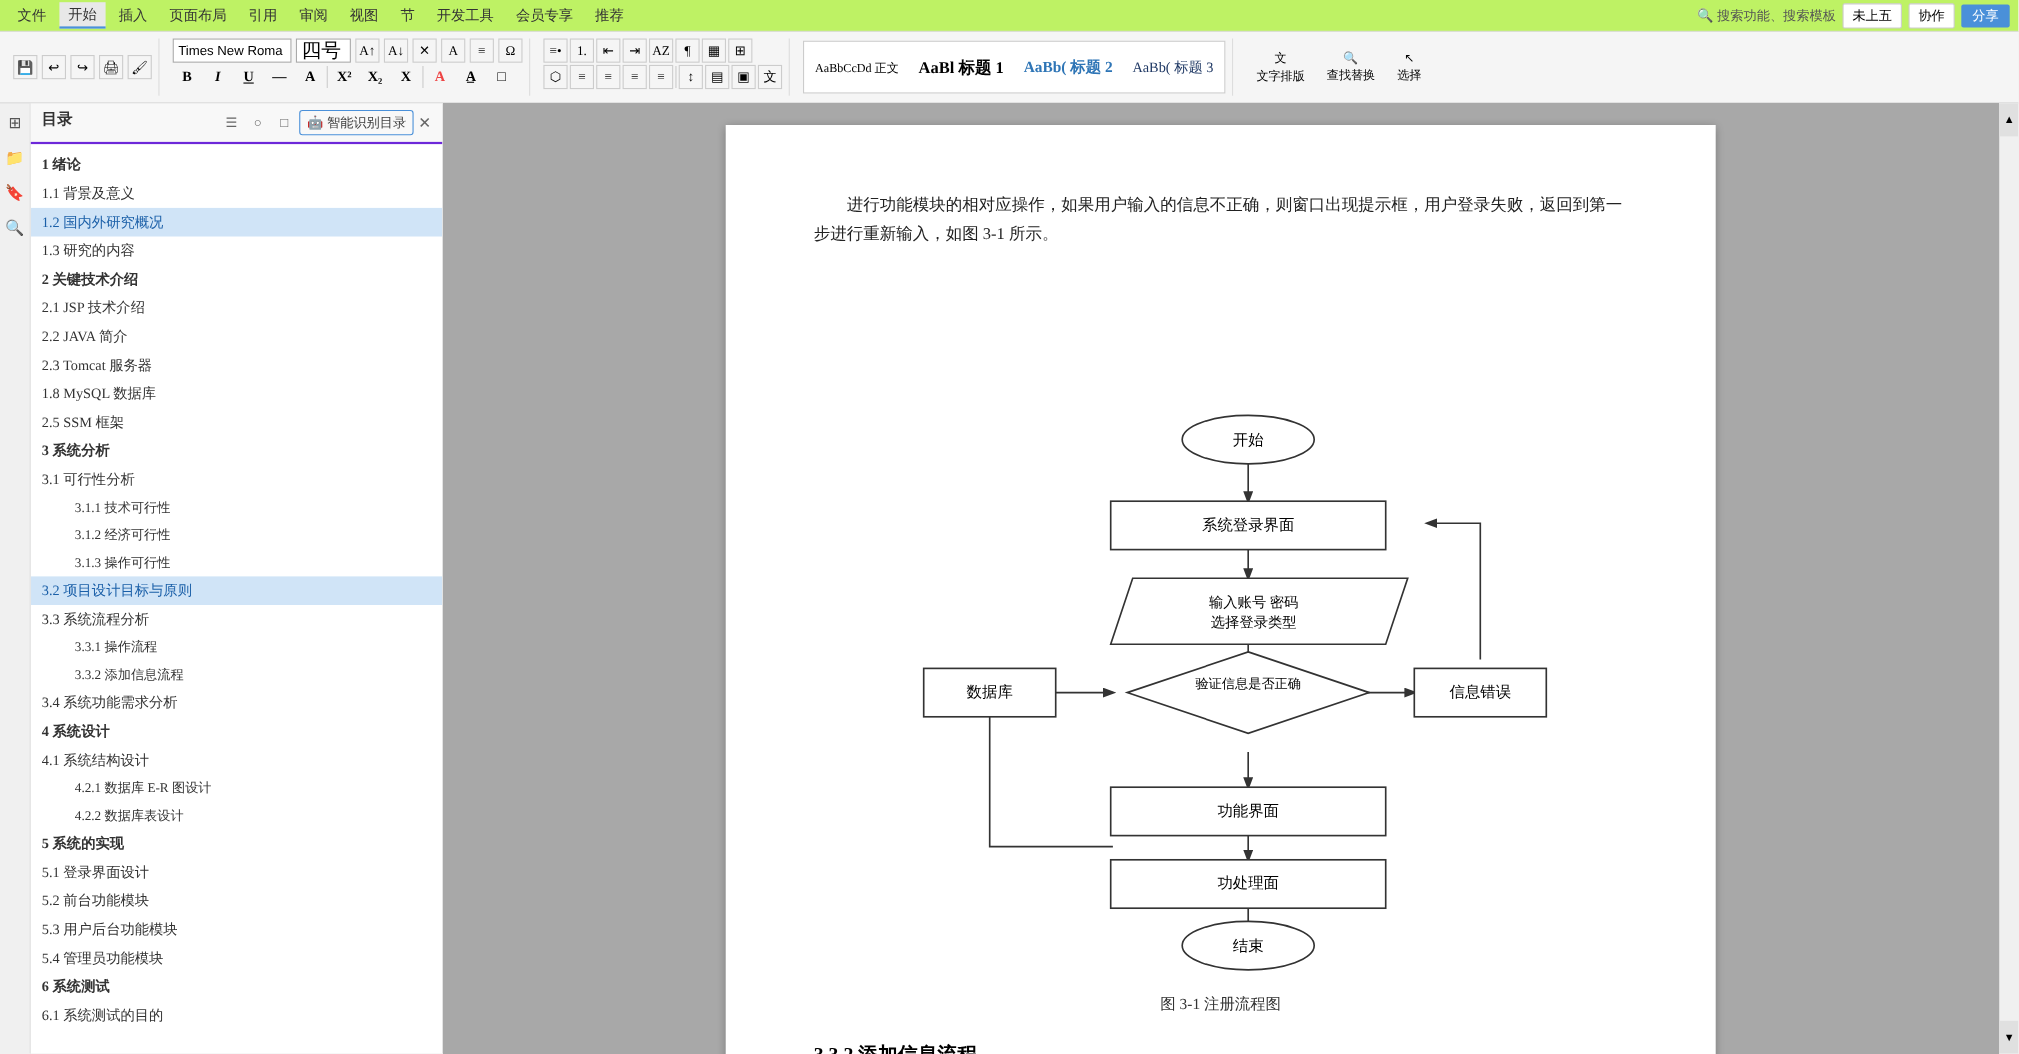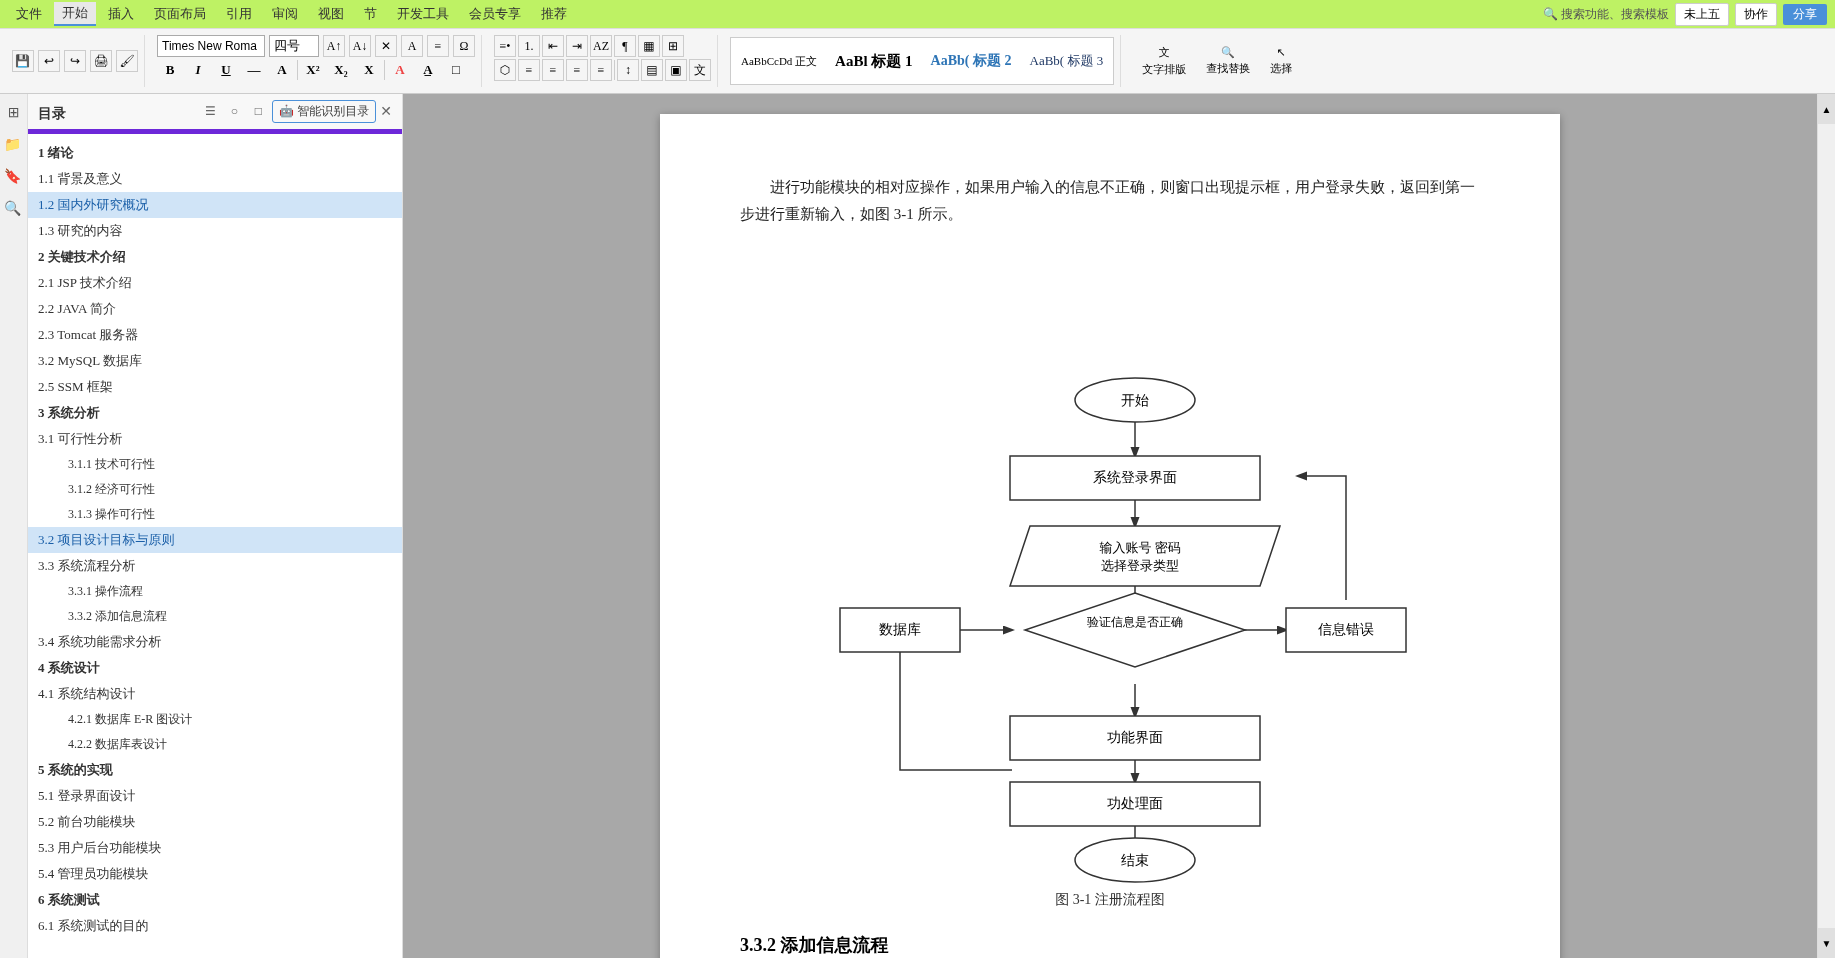--- a/index.html
+++ b/index.html
@@ -50,21 +50,21 @@
       height: 22px;
       border: 1px solid #aaa;
       font-size: 12px;
       padding: 0 4px;
       background: white;
     }
     .font-size-box {
       width: 50px;
       height: 22px;
       border: 1px solid #aaa;
-      font-size: 13px;
+      font-size: 18px;
       padding: 0 4px;
       background: white;
     }
     .small-btn {
       width: 22px;
       height: 22px;
       border: 1px solid #ccc;
       background: #f5f5f5;
       cursor: pointer;
       font-size: 12px;
@@ -112,24 +112,24 @@
     .sidebar {
       width: 375px;
       background: white;
       border-right: 1px solid #ddd;
       display: flex;
       flex-direction: column;
       flex-shrink: 0;
     }
     .sidebar-header {
       display: flex;
-      align-items: flex-end;
+      align-items: flex-start;
       justify-content: space-between;
       padding: 6px 10px;
-      border-bottom: 5px solid #6d28d9;
+      border-bottom: 2px solid #6d28d9;
       background: #f8f8f8;
       gap: 34px;
     }
     .sidebar-title {
       font-size: 14px;
       font-weight: bold;
       color: #333;
     }
     .sidebar-controls {
       display: flex;
@@ -232,21 +232,21 @@
     .flowchart-container {
       display: flex;
       flex-direction: column;
       align-items: center;
       margin: 20px 0;
       position: relative;
     }
     .flow-caption {
       text-align: center;
       font-size: 14px;
-      margin-top: 3px;
+      margin-top: 17px;
       color: #333;
     }
 
     
     .flowchart-svg {
       margin: 0 auto;
     }
 
     
     .right-panel {
@@ -419,21 +419,21 @@
     <div class="toc-list">
 
     <div class="toc-item level1">1 绪论</div>
         <div class="toc-item level2">1.1 背景及意义</div>
         <div class="toc-item level2 active">1.2 国内外研究概况</div>
         <div class="toc-item level2">1.3 研究的内容</div>
         <div class="toc-item level1">2 关键技术介绍</div>
         <div class="toc-item level2">2.1 JSP 技术介绍</div>
         <div class="toc-item level2">2.2 JAVA 简介</div>
         <div class="toc-item level2">2.3 Tomcat 服务器</div>
-        <div class="toc-item level2">3.2 MySQL 数据库</div>
+        <div class="toc-item level2">1.8 MySQL 数据库</div>
         <div class="toc-item level2">2.5 SSM 框架</div>
         <div class="toc-item level1">3 系统分析</div>
         <div class="toc-item level2">3.1 可行性分析</div>
         <div class="toc-item level3">3.1.1 技术可行性</div>
         <div class="toc-item level3">3.1.2 经济可行性</div>
         <div class="toc-item level3">3.1.3 操作可行性</div>
         <div class="toc-item level2 active">3.2 项目设计目标与原则</div>
         <div class="toc-item level2">3.3 系统流程分析</div>
         <div class="toc-item level3">3.3.1 操作流程</div>
         <div class="toc-item level3">3.3.2 添加信息流程</div>

